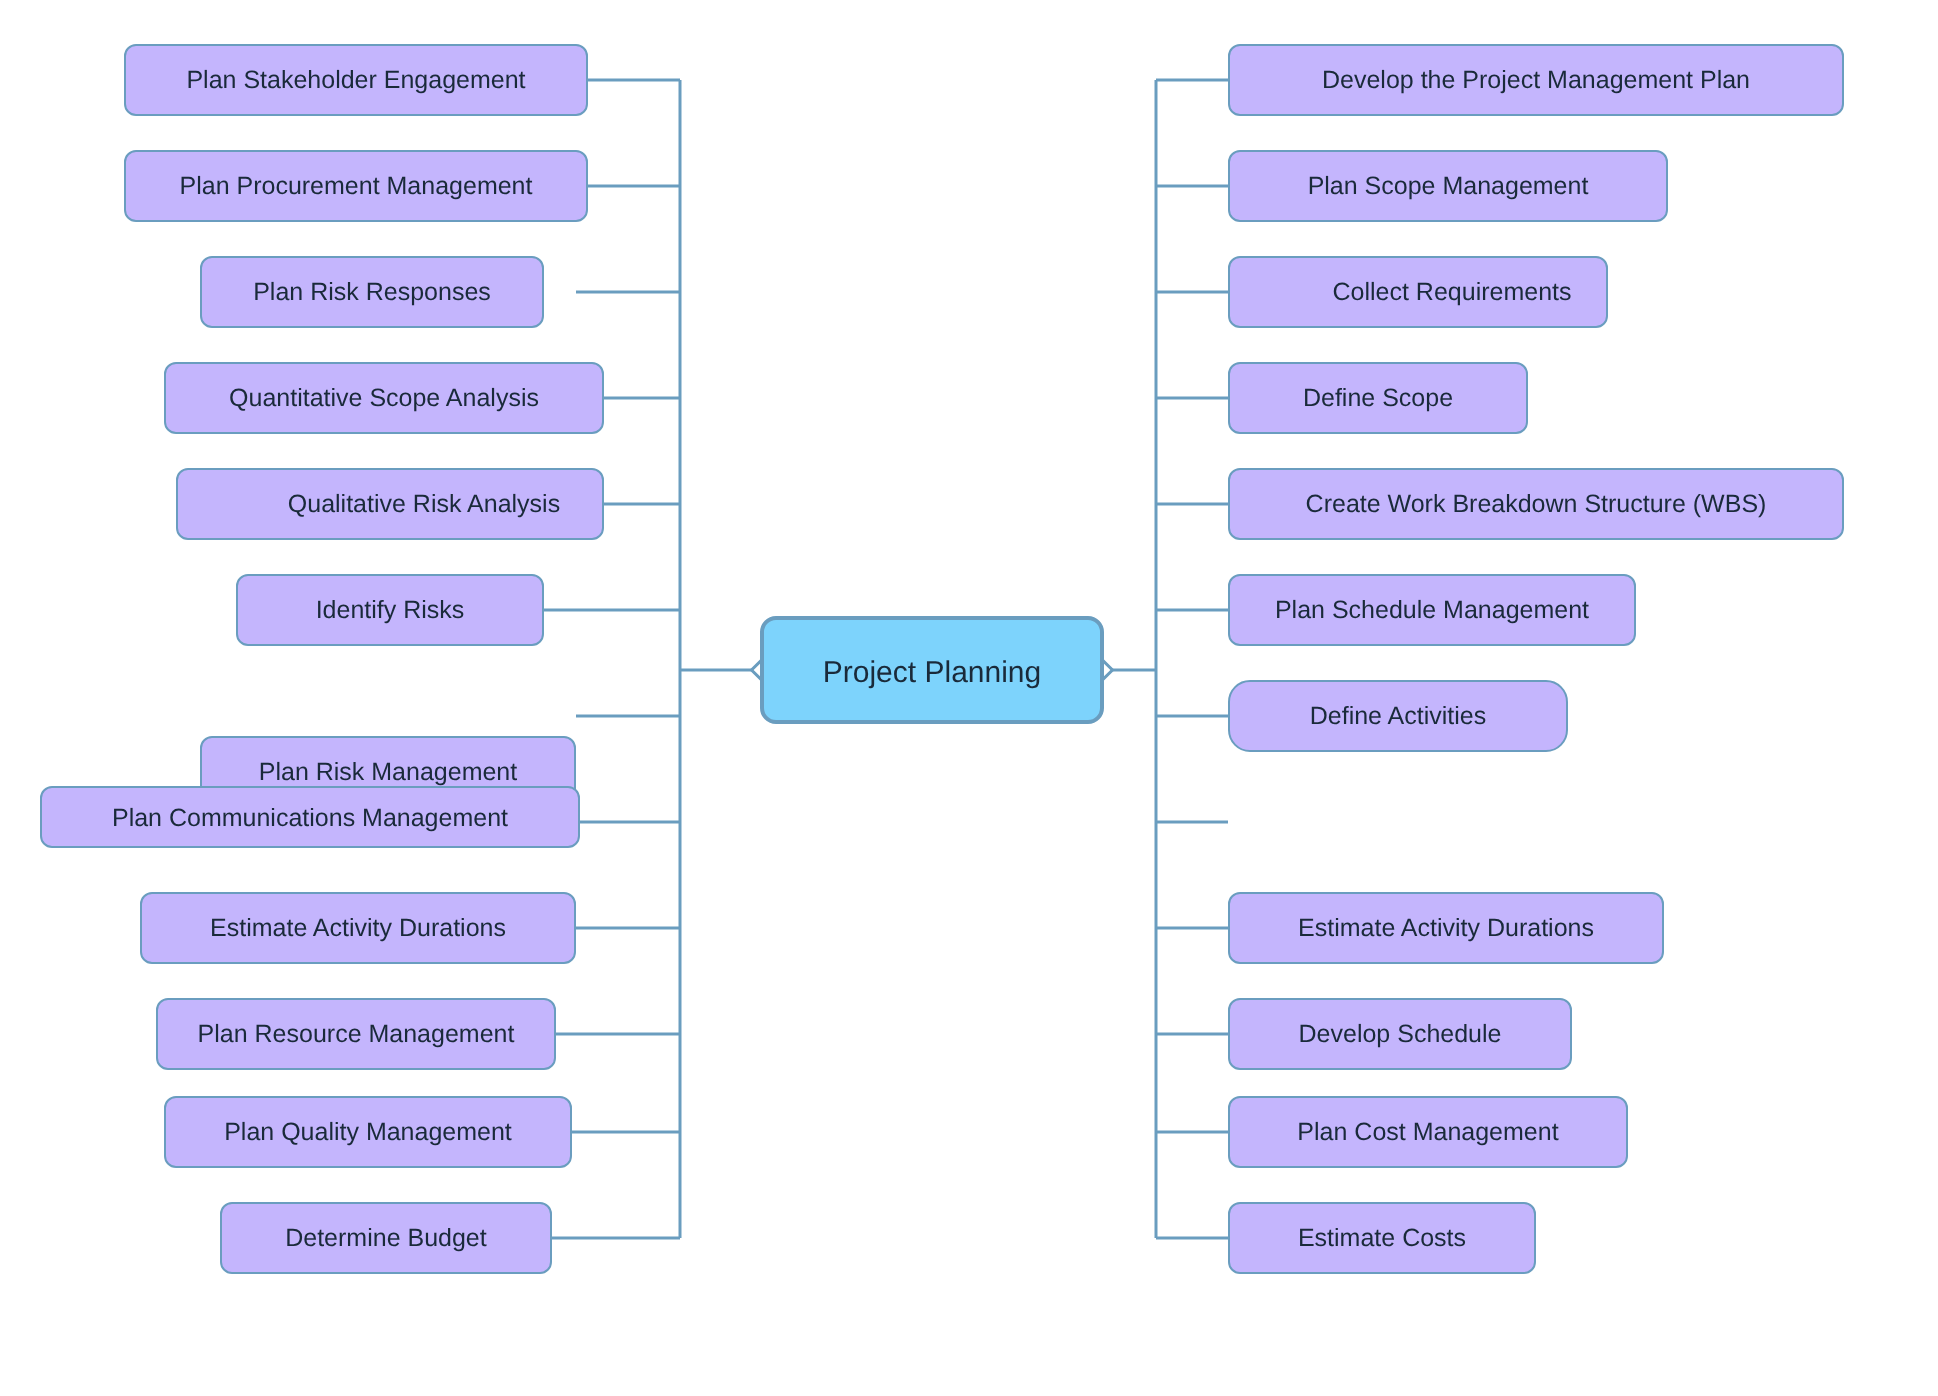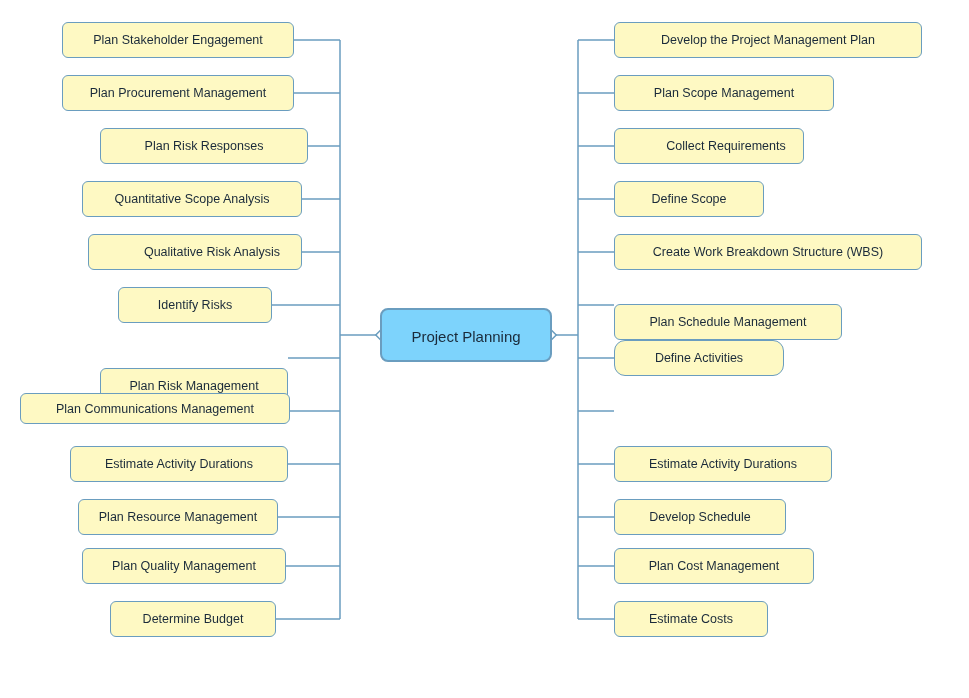--- a/index.html
+++ b/index.html
@@ -21,21 +21,21 @@
       position: absolute;
       top: 0; left: 0;
       width: 969px;
       height: 660px;
       pointer-events: none;
     }
     .node {
       position: absolute;
       border: 1.5px solid #6a9dbf;
       border-radius: 6px;
-      background: #fef9c3;
+      background: #c4b5fd;
       padding: 6px 10px;
       text-align: center;
       color: #1a2a3a;
       font-size: 12.5px;
       white-space: nowrap;
     }
     .center-node {
       border: 2px solid #6a9dbf;
       border-radius: 8px;
       background: #7dd3fc;
@@ -84,36 +84,36 @@
       <line x1="578" y1="566" x2="614" y2="566" stroke="#6a9dbf" stroke-width="1.5" fill="none"></line>
       <line x1="578" y1="619" x2="614" y2="619" stroke="#6a9dbf" stroke-width="1.5" fill="none"></line>
       <line x1="578" y1="40" x2="578" y2="619" stroke="#6a9dbf" stroke-width="1.5" fill="none"></line>
       <line x1="552" y1="335" x2="578" y2="335" stroke="#6a9dbf" stroke-width="1.5" fill="none"></line>
       <rect x="377" y="332" width="6" height="6" fill="#fff" stroke="#6a9dbf" stroke-width="1.5" transform="rotate(45, 380, 335)"></rect>
       <rect x="549" y="332" width="6" height="6" fill="#fff" stroke="#6a9dbf" stroke-width="1.5" transform="rotate(45, 552, 335)"></rect>
     </svg>
 <div class="node center-node" style="left: 380px; top: 308px; width: 172px; height: 54px; line-height: 26px;">Project Planning</div>
     <div class="node" style="left: 62px; top: 22px; width: 232px; height: 36px; display: flex; align-items: center; justify-content: center;">Plan Stakeholder Engagement</div>
     <div class="node" style="left: 62px; top: 75px; width: 232px; height: 36px; display: flex; align-items: center; justify-content: center;">Plan Procurement Management</div>
-    <div class="node" style="left: 100px; top: 128px; width: 208px; height: 36px; display: flex; align-items: center; justify-content: center;">Plan Risk Responses</div>
+    <div class="node" style="left: 100px; top: 128px; width: 172px; height: 36px; display: flex; align-items: center; justify-content: center;">Plan Risk Responses</div>
     <div class="node" style="left: 82px; top: 181px; width: 220px; height: 36px; display: flex; align-items: center; justify-content: center;">Quantitative Scope Analysis</div>
     <div class="node" style="left: 88px; top: 234px; width: 214px; height: 36px; display: flex; align-items: center; justify-content: center; padding-left: 44px;">Qualitative Risk Analysis</div>
     <div class="node" style="left: 118px; top: 287px; width: 154px; height: 36px; display: flex; align-items: center; justify-content: center;">Identify Risks</div>
     <div class="node" style="left: 100px; top: 340px; width: 188px; height: 36px; display: flex; align-items: center; justify-content: center; margin-top: 28px;">Plan Risk Management</div>
     <div class="node" style="left: 20px; top: 393px; width: 270px; height: 31px; display: flex; align-items: center; justify-content: center;">Plan Communications Management</div>
     <div class="node" style="left: 70px; top: 446px; width: 218px; height: 36px; display: flex; align-items: center; justify-content: center;">Estimate Activity Durations</div>
     <div class="node" style="left: 78px; top: 499px; width: 200px; height: 36px; display: flex; align-items: center; justify-content: center;">Plan Resource Management</div>
     <div class="node" style="left: 82px; top: 548px; width: 204px; height: 36px; display: flex; align-items: center; justify-content: center;">Plan Quality Management</div>
     <div class="node" style="left: 110px; top: 601px; width: 166px; height: 36px; display: flex; align-items: center; justify-content: center;">Determine Budget</div>
     <div class="node" style="left: 614px; top: 22px; width: 308px; height: 36px; display: flex; align-items: center; justify-content: center;">Develop the Project Management Plan</div>
     <div class="node" style="left: 614px; top: 75px; width: 220px; height: 36px; display: flex; align-items: center; justify-content: center;">Plan Scope Management</div>
     <div class="node" style="left: 614px; top: 128px; width: 190px; height: 36px; display: flex; align-items: center; justify-content: center; padding-left: 44px;">Collect Requirements</div>
     <div class="node" style="left: 614px; top: 181px; width: 150px; height: 36px; display: flex; align-items: center; justify-content: center;">Define Scope</div>
     <div class="node" style="left: 614px; top: 234px; width: 308px; height: 36px; display: flex; align-items: center; justify-content: center;">Create Work Breakdown Structure (WBS)</div>
-    <div class="node" style="left: 614px; top: 304px; width: 228px; height: 36px; display: flex; align-items: center; justify-content: center;">Plan Schedule Management</div>
+    <div class="node" style="left: 614px; top: 287px; width: 204px; height: 36px; display: flex; align-items: center; justify-content: center;">Plan Schedule Management</div>
     <div class="node" style="left: 614px; top: 340px; width: 170px; height: 36px; display: flex; align-items: center; justify-content: center; border-radius: 11px;">Define Activities</div>
     <div class="node" style="left: 614px; top: 446px; width: 218px; height: 36px; display: flex; align-items: center; justify-content: center;">Estimate Activity Durations</div>
     <div class="node" style="left: 614px; top: 499px; width: 172px; height: 36px; display: flex; align-items: center; justify-content: center;">Develop Schedule</div>
     <div class="node" style="left: 614px; top: 548px; width: 200px; height: 36px; display: flex; align-items: center; justify-content: center;">Plan Cost Management</div>
     <div class="node" style="left: 614px; top: 601px; width: 154px; height: 36px; display: flex; align-items: center; justify-content: center;">Estimate Costs</div>
   </div>
 
 <div class="footer-label"></div>
 
 </body></html>

